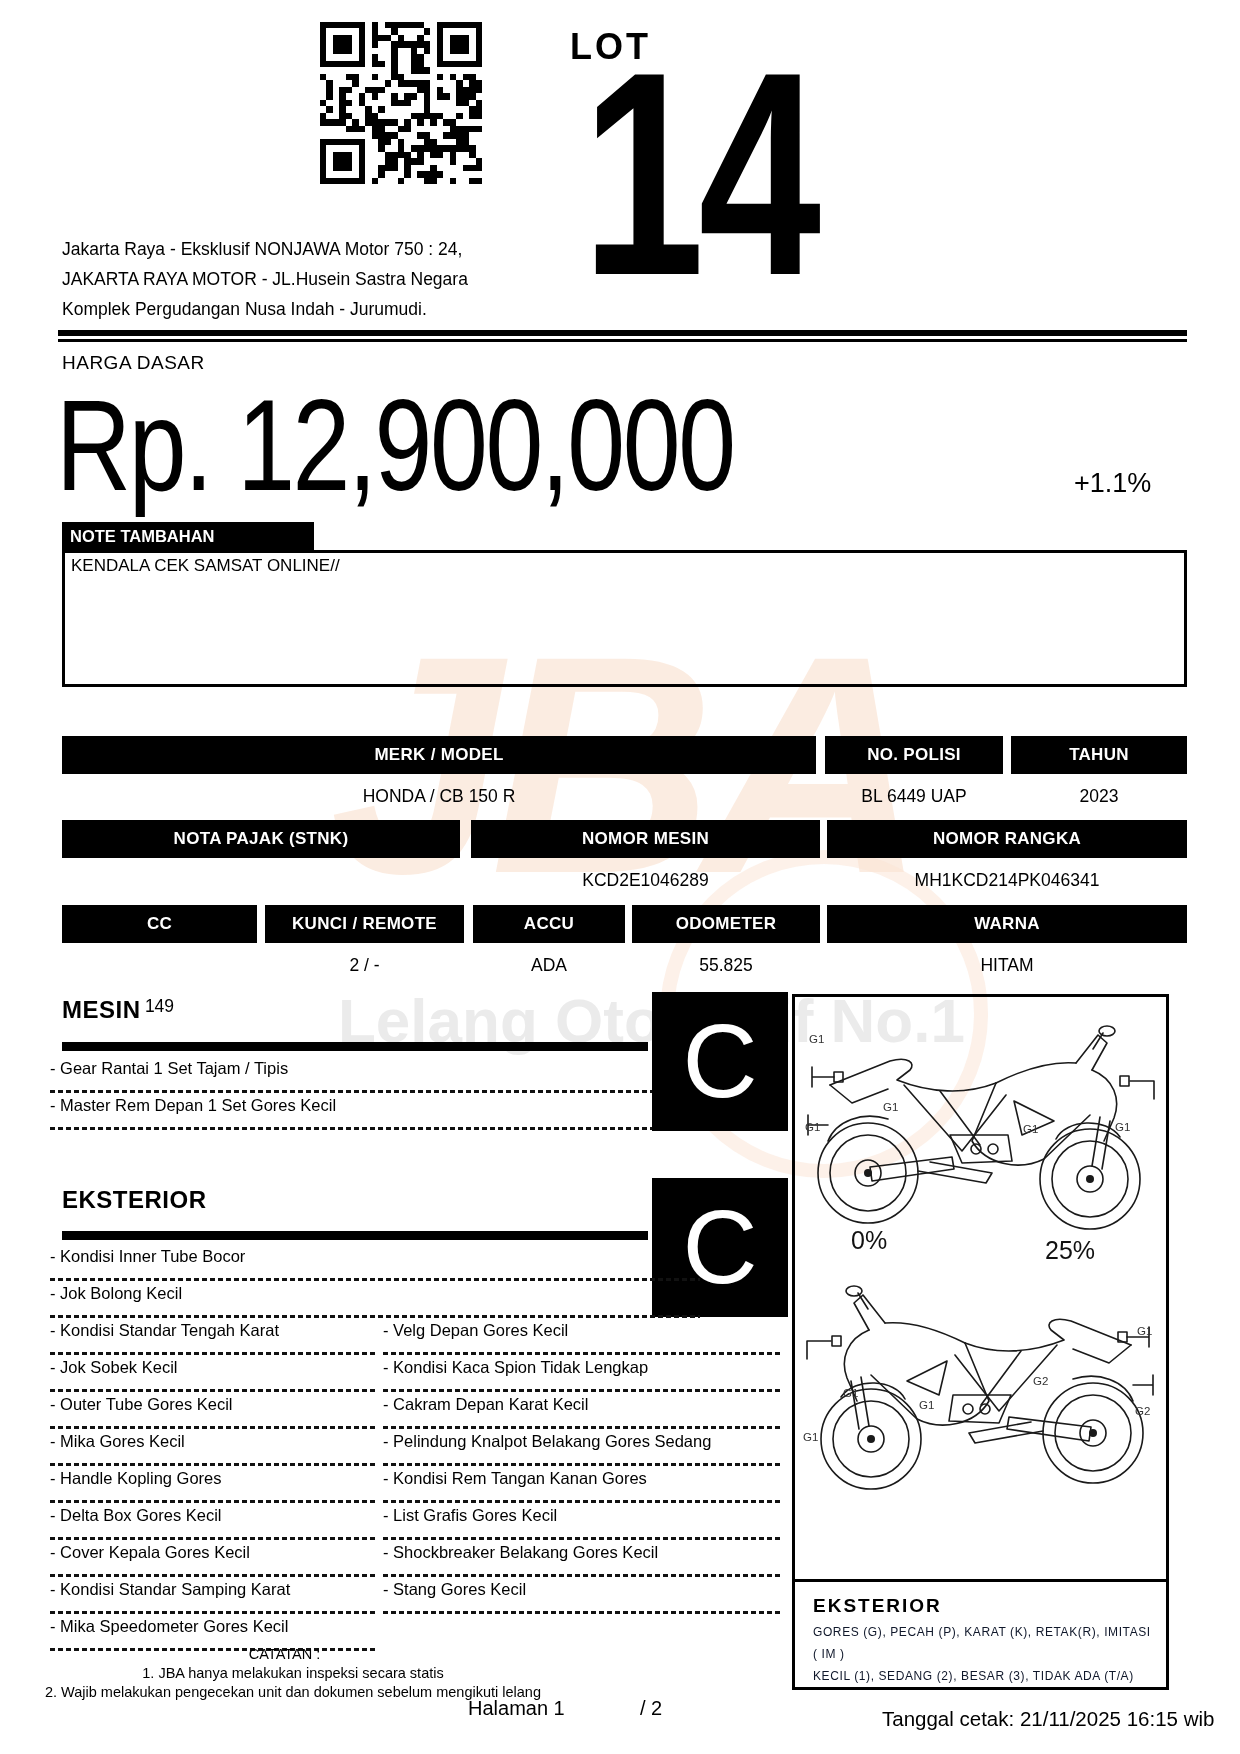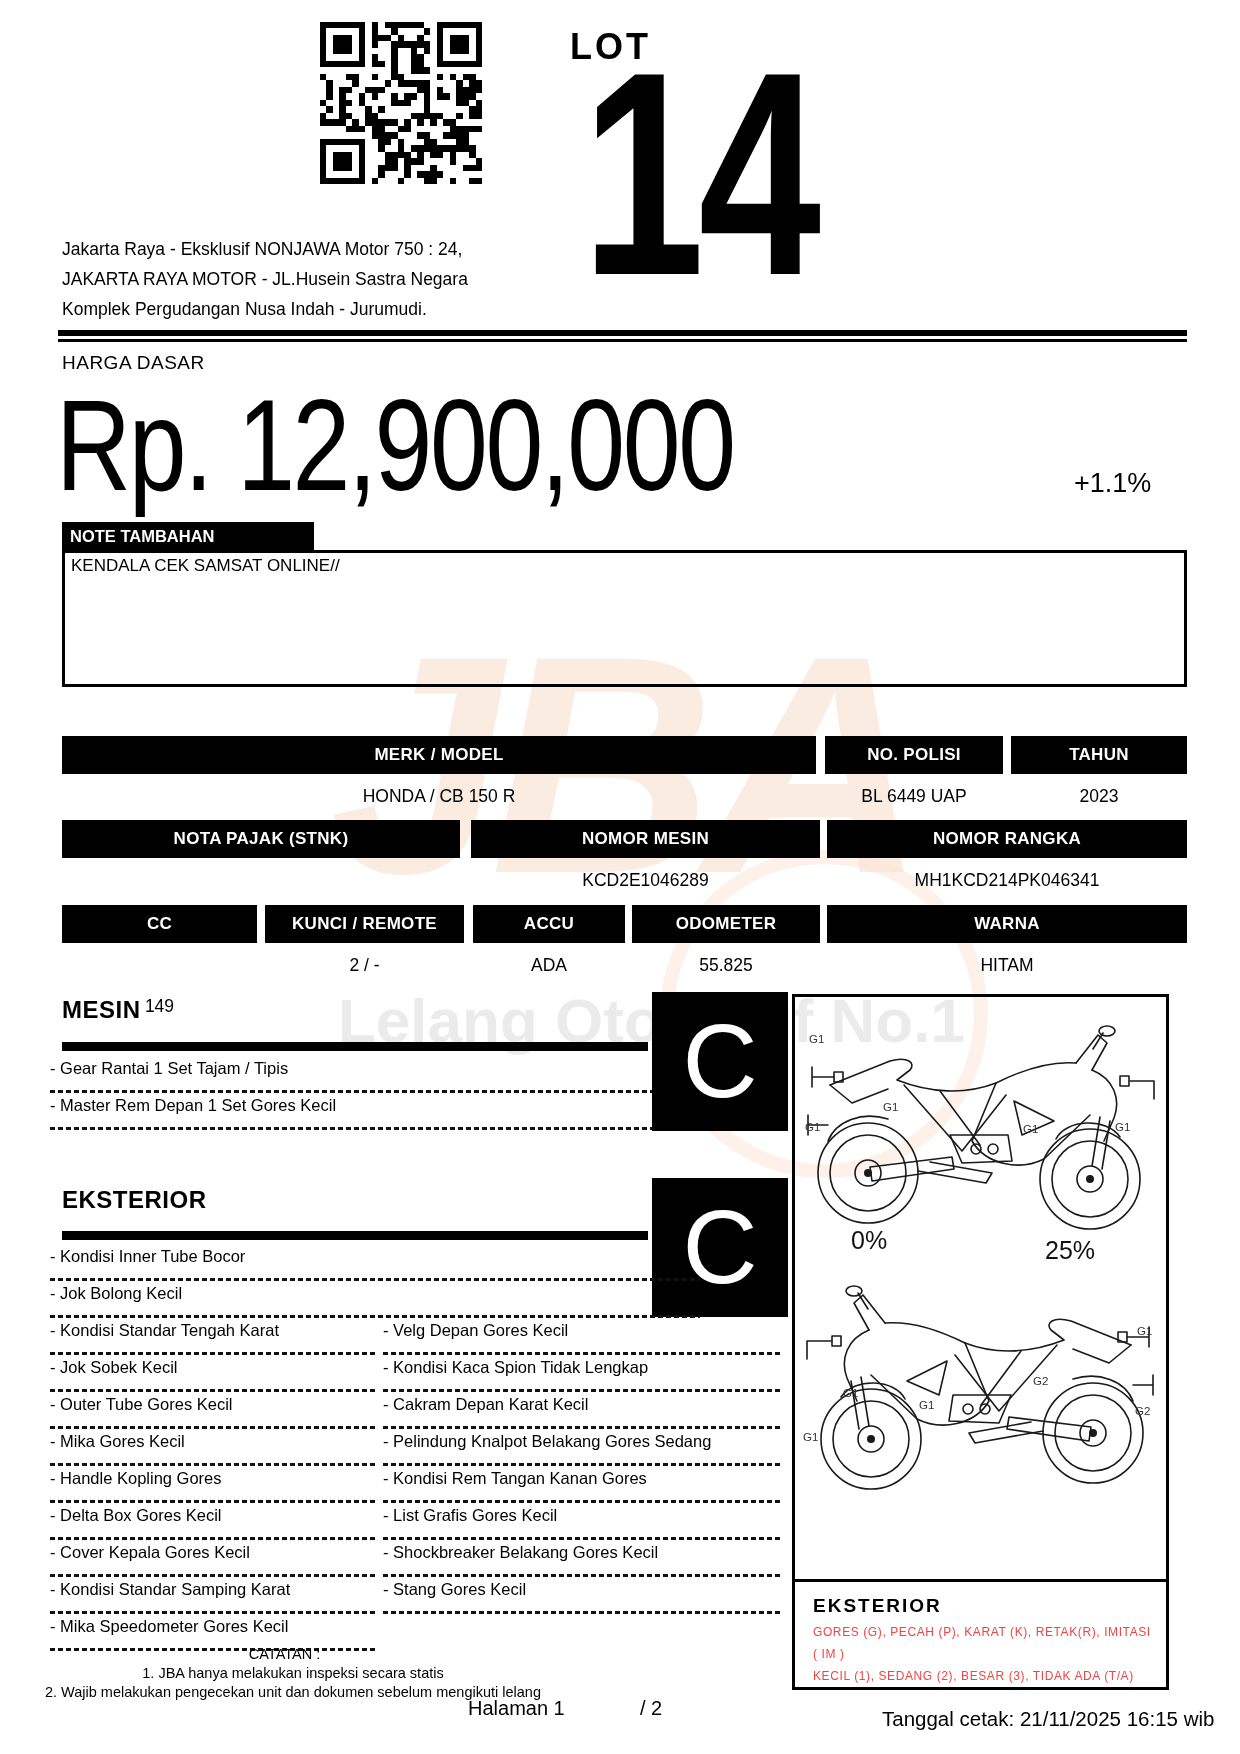--- a/index.html
+++ b/index.html
@@ -39,21 +39,21 @@
   .li{height:37px;box-sizing:border-box;padding-top:3px;font-size:16.5px;
       background:repeating-linear-gradient(90deg,#111 0 5px,rgba(0,0,0,0) 5px 8px) bottom left/100% 3px no-repeat;}
   .grade{position:absolute;left:652px;width:136px;height:139px;background:#000;color:#fff;
          display:flex;align-items:center;justify-content:center;font-size:104px;font-weight:400;z-index:1;}
   
   .diagram{position:absolute;left:792px;top:994px;width:377px;height:696px;border:3px solid #000;
            box-sizing:border-box;z-index:1;}
   .diagram .divider{position:absolute;left:0;top:582px;width:100%;height:3px;background:#000;}
   .ket{position:absolute;left:18px;top:598px;right:12px;}
   .ket .t{font-size:19px;font-weight:700;letter-spacing:2px;}
-  .ket .l{font-size:12px;color:#ef4444;letter-spacing:.6px;line-height:22px;margin-top:4px;}
+  .ket .l{font-size:12px;color:#0f172a;letter-spacing:.6px;line-height:22px;margin-top:4px;}
   
   .catatan{position:absolute;left:28px;top:1645px;font-size:14.5px;line-height:19px;z-index:1;text-align:center;}
   .catatan .it{margin-left:17px;}
   .footer-page{position:absolute;left:468px;top:1697px;font-size:20px;z-index:1;}
   .footer-of{position:absolute;left:640px;top:1697px;font-size:20px;z-index:1;}
   .footer-date{position:absolute;left:882px;top:1707px;font-size:20.5px;z-index:1;}
   .qr{position:absolute;left:320px;top:22px;width:162px;height:162px;z-index:1;}
   svg text{font-family:"Liberation Sans",sans-serif;}
 </style>
 </head>

